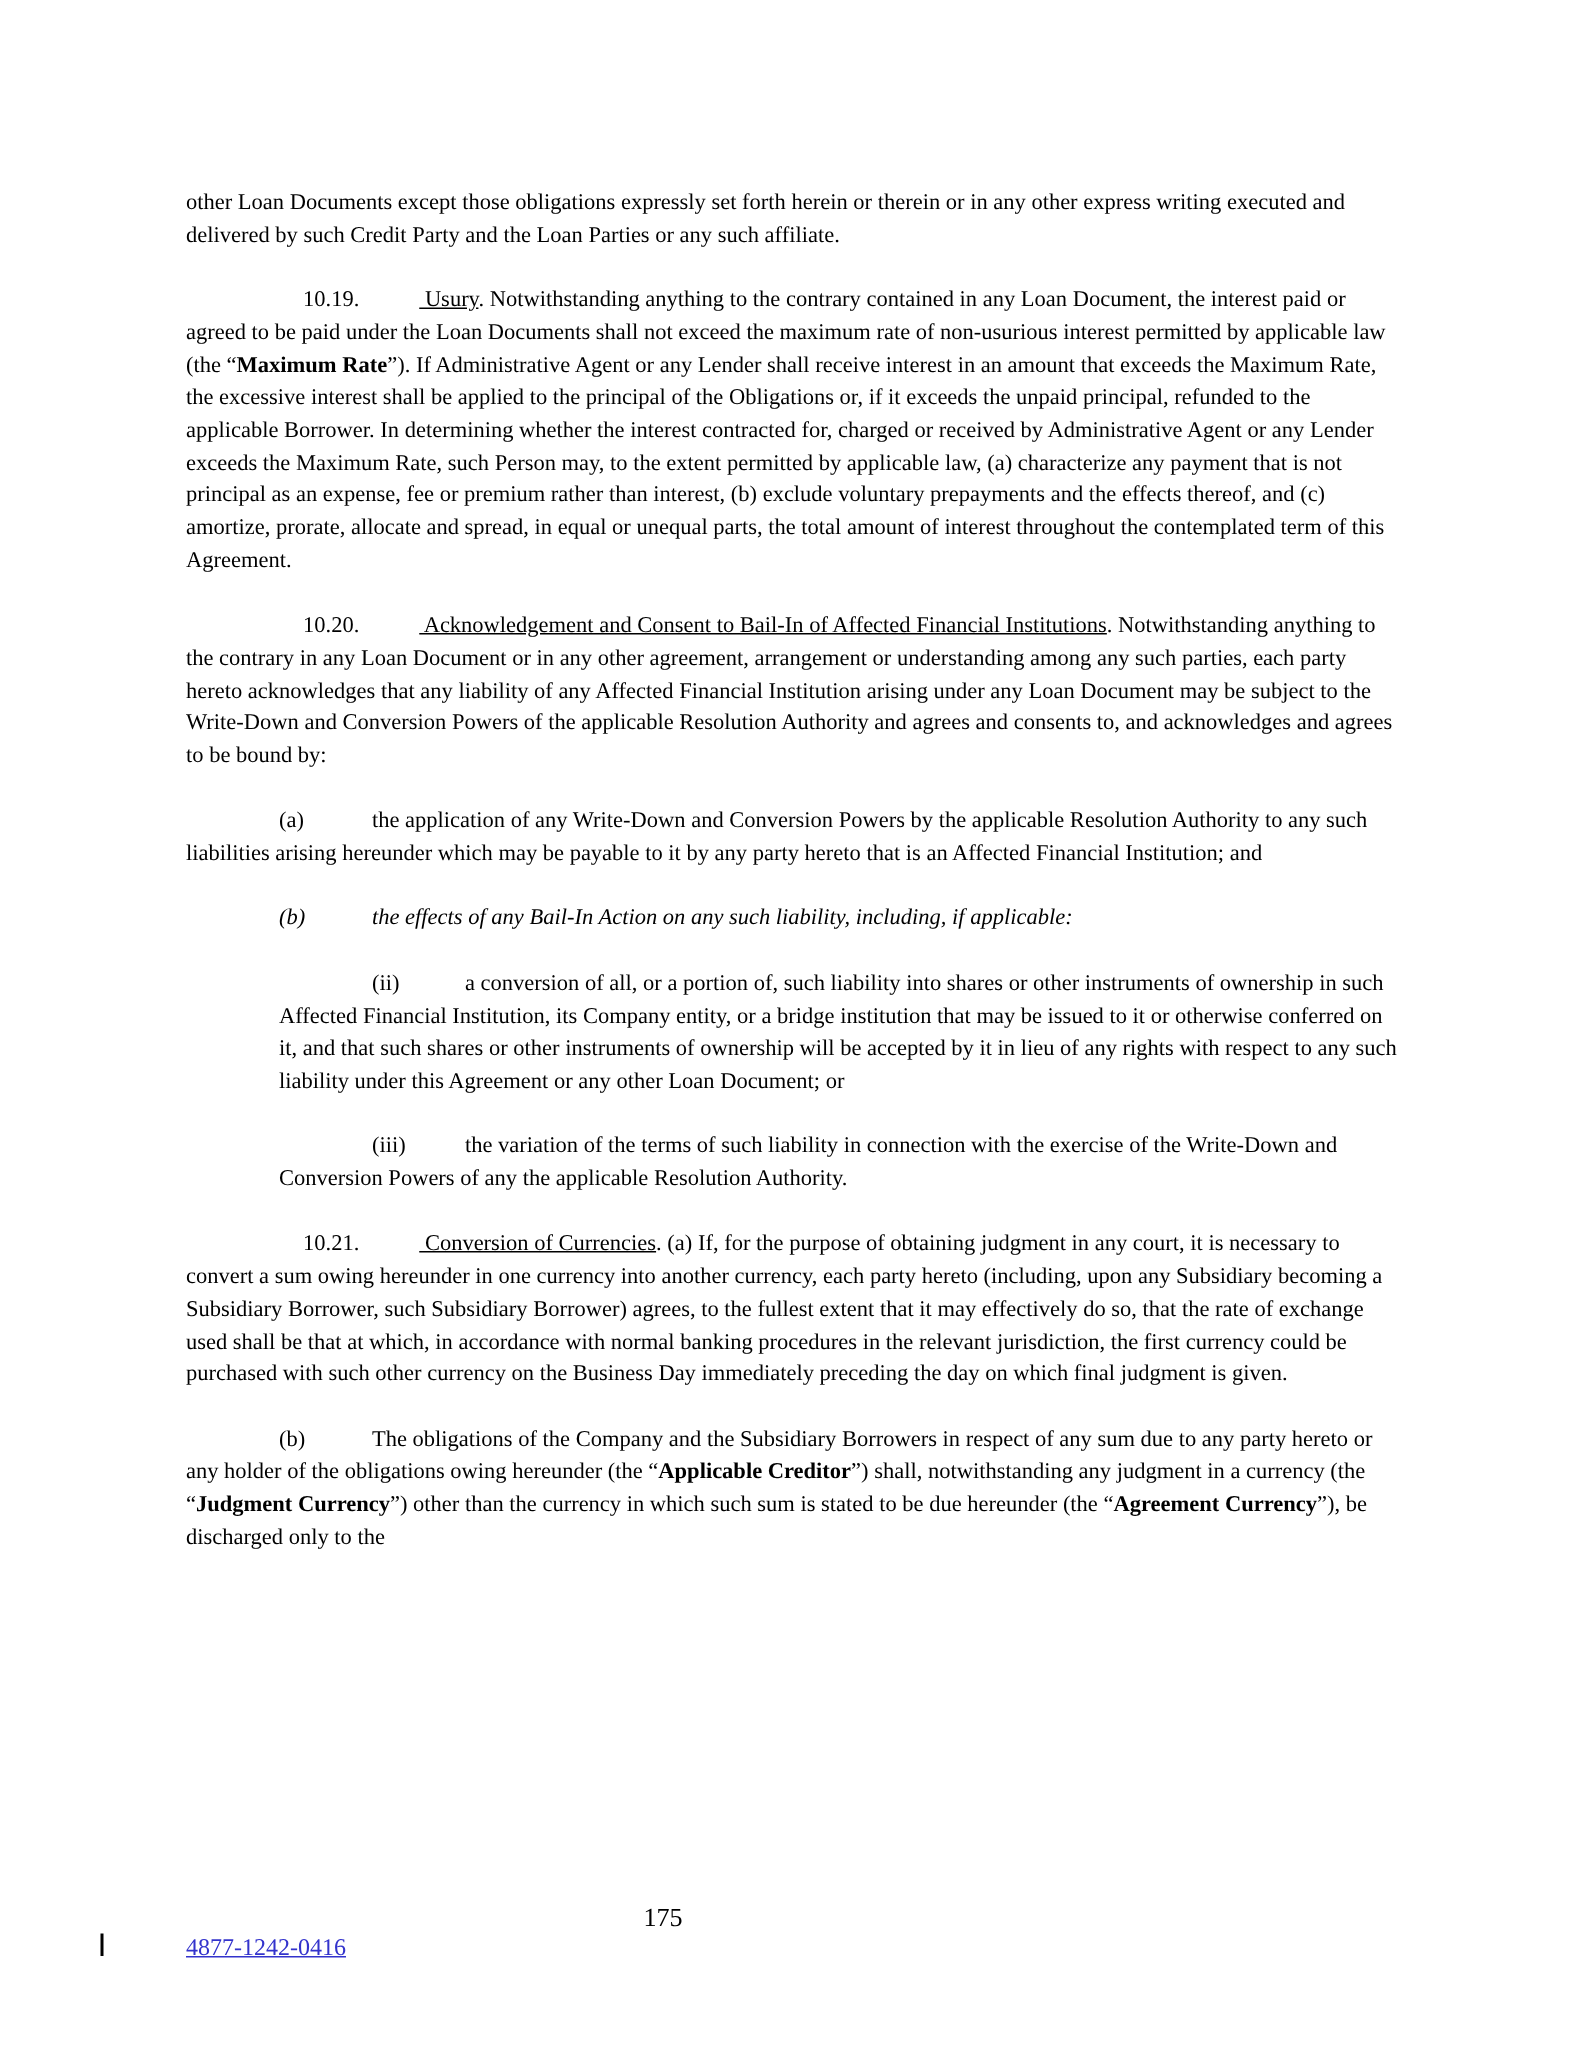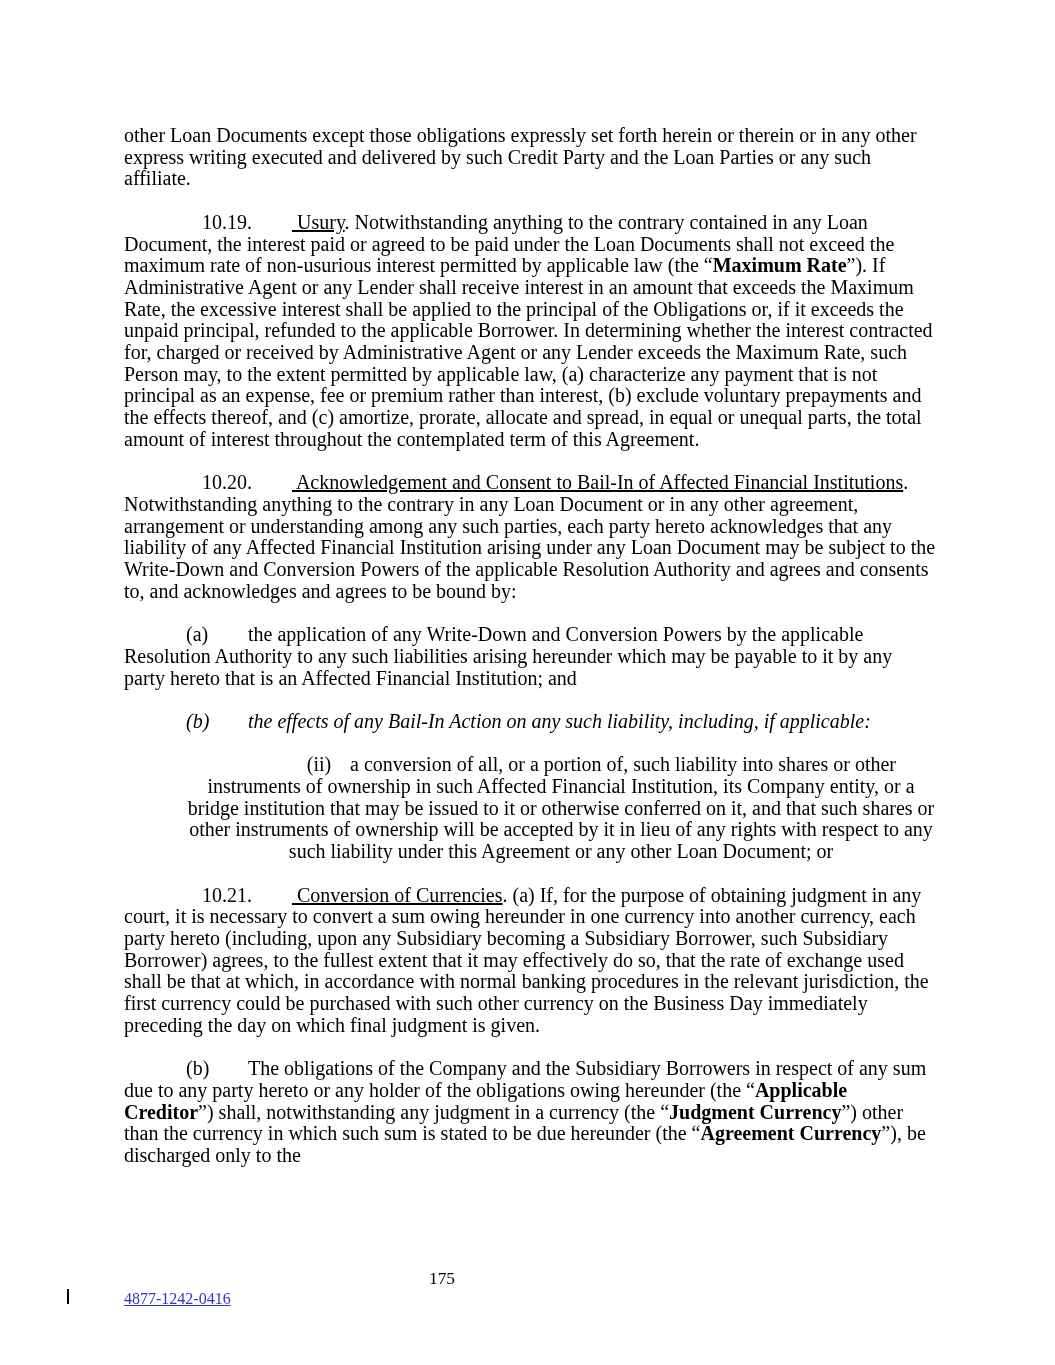--- a/index.html
+++ b/index.html
@@ -13,21 +13,21 @@
       position: relative;
       overflow: hidden;
       font-family: "Liberation Serif", "DejaVu Serif", serif;
       color: #000000;
     }
     .page {
       position: absolute;
       left: 124px;
       top: 125px;
       width: 812px;
-      font-size: 20px;
+      font-size: 15px;
       line-height: 21.7px;
     }
     p {
       margin: 0 0 21.7px 0;
       text-align: left;
     }
     .indent { text-indent: 78px; }
     .u { text-decoration: underline; margin-left: 40px; }
     .b { font-weight: bold; }
     .label {
@@ -79,24 +79,27 @@
 
   <p style="text-indent:62px;">
     <span class="label">(a)</span><span>the application of any Write-Down and Conversion Powers by the applicable Resolution Authority to any such liabilities arising hereunder which may be payable to it by any party hereto that is an Affected Financial Institution; and</span>
   </p>
 
   <p style="padding-left:62px;font-style:italic;">
     <span class="label">(b)</span><span>the effects of any Bail-In Action on any such liability, including, if applicable:</span>
   </p>
 
 
-  <p style="padding-left:62px; text-indent:62px;text-align:center;">
+  <p style="padding-left:62px; text-indent:62px;">
     <span class="label">(ii)</span><span>a conversion of all, or a portion of, such liability into shares or other instruments of ownership in such Affected Financial Institution, its Company entity, or a bridge institution that may be issued to it or otherwise conferred on it, and that such shares or other instruments of ownership will be accepted by it in lieu of any rights with respect to any such liability under this Agreement or any other Loan Document; or</span>
   </p>
 
+  <p style="padding-left:62px; text-indent:62px;">
+    <span class="label">(iii)</span><span>the variation of the terms of such liability in connection with the exercise of the Write-Down and Conversion Powers of any the applicable Resolution Authority.</span>
+  </p>
 
   <p class="indent">
     <span>10.21.</span><span class="u"> Conversion of Currencies</span><span>. (a) If, for the purpose of obtaining judgment in any court, it is necessary to convert a sum owing hereunder in one currency into another currency, each party hereto (including, upon any Subsidiary becoming a Subsidiary Borrower, such Subsidiary Borrower) agrees, to the fullest extent that it may effectively do so, that the rate of exchange used shall be that at which, in accordance with normal banking procedures in the relevant jurisdiction, the first currency could be purchased with such other currency on the Business Day immediately preceding the day on which final judgment is given.</span>
   </p>
 
   <p style="text-indent:62px;">
     <span class="label">(b)</span><span>The obligations of the Company and the Subsidiary Borrowers in respect of any sum due to any party hereto or any holder of the obligations owing hereunder (the “</span><span class="b">Applicable Creditor</span><span>”) shall, notwithstanding any judgment in a currency (the “</span><span class="b">Judgment Currency</span><span>”) other than the currency in which such sum is stated to be due hereunder (the “</span><span class="b">Agreement Currency</span><span>”), be discharged only to the</span>
   </p>
 
 </div>

